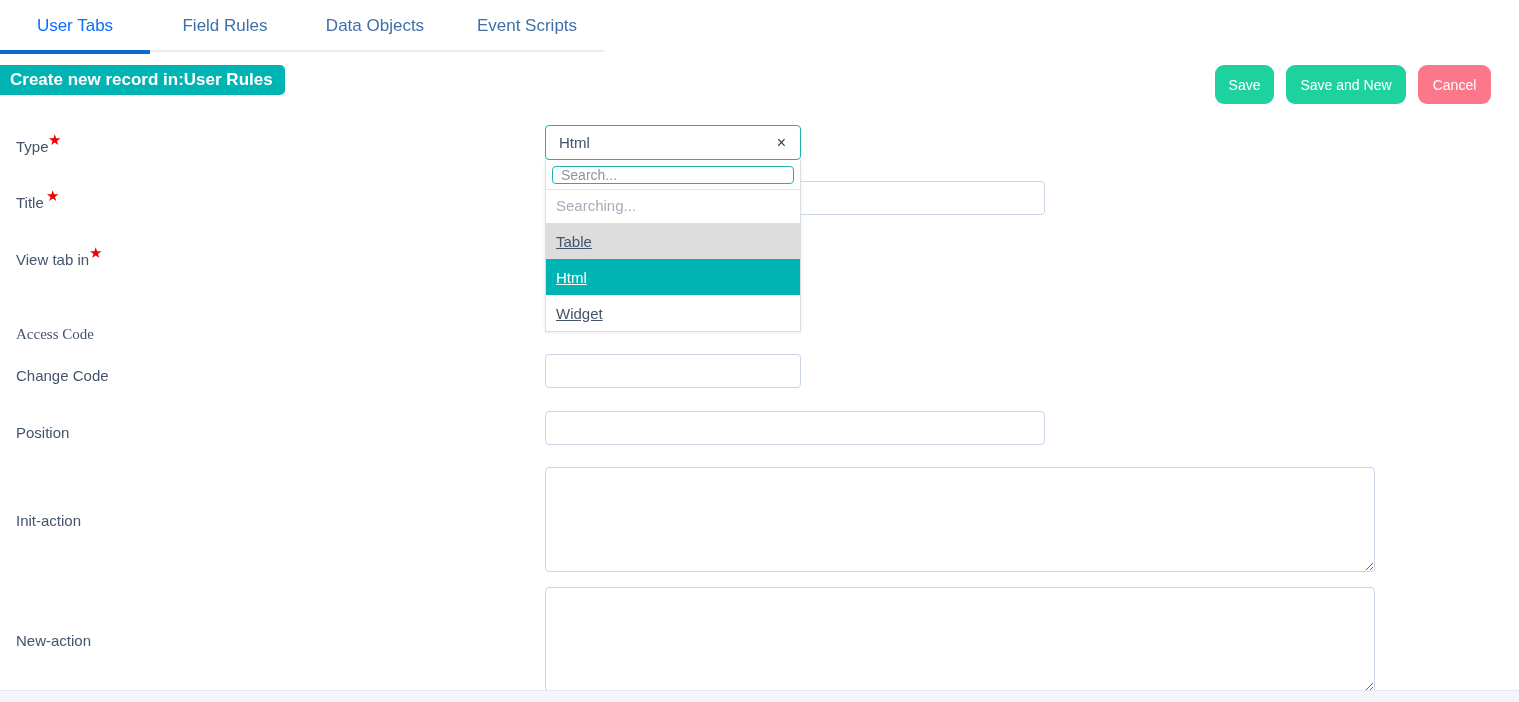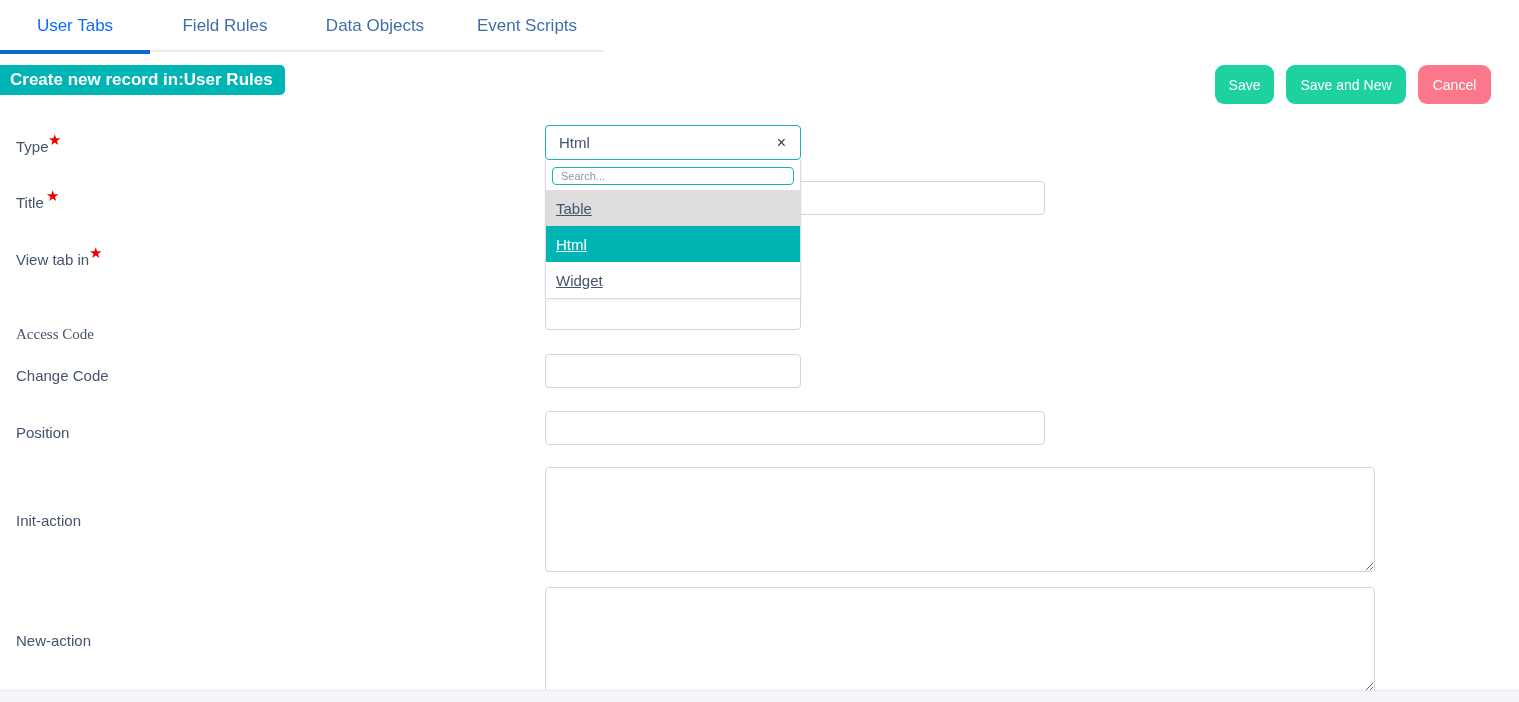--- a/index.html
+++ b/index.html
@@ -153,21 +153,21 @@
     border: 1px solid #d9dde5;
     border-top: none;
     z-index: 39;
     box-shadow: 0 1px 3px rgba(0,0,0,.08);
   }
   .sel-search-wrap { padding: 6px 6px 5px 6px; }
   .sel-search {
     width: 100%; height: 16px;
     border: 1px solid #1bb3ab;
     border-radius: 4px;
-    font-size: 11px;
+    font-size: 14px;
     color: #44546a;
     font-family: "Liberation Sans", sans-serif;
     padding: 8px 8px;
     outline: none;
   }
   .sel-search::placeholder { color: #8a95a5; }
   .sel-status {
     font-size: 15px; color: #a6adb8;
     padding: 7px 10px 9px 10px;
     border-top: 1px solid #e4e7ec;
@@ -254,20 +254,21 @@
 
   <div class="sel-box">
     <span class="sel-value">Html</span>
     <span class="sel-clear">×</span>
   </div>
 
   <div class="sel-drop">
     <div class="sel-search-wrap">
       <input class="sel-search" placeholder="Search..." style="">
     </div>
+    <div class="sel-status">Searching...</div>
     <div class="sel-opt hover">
       <span>Table</span>
     </div>
     <div class="sel-opt selected">
       <span>Html</span>
     </div>
     <div class="sel-opt">
       <span>Widget</span>
     </div>
   </div>

